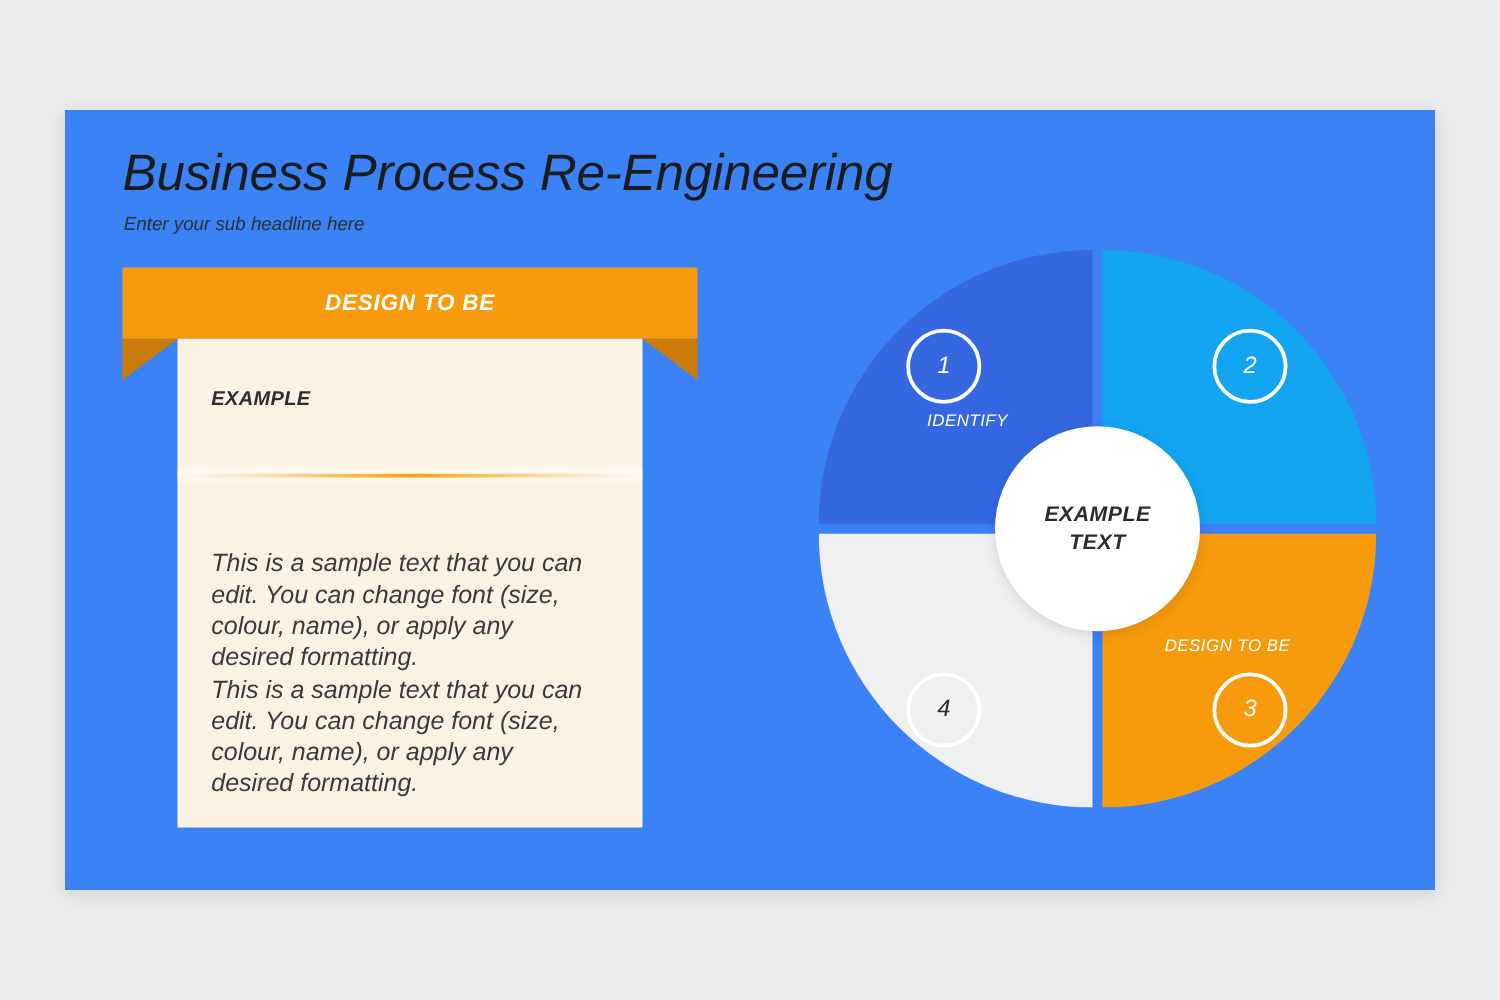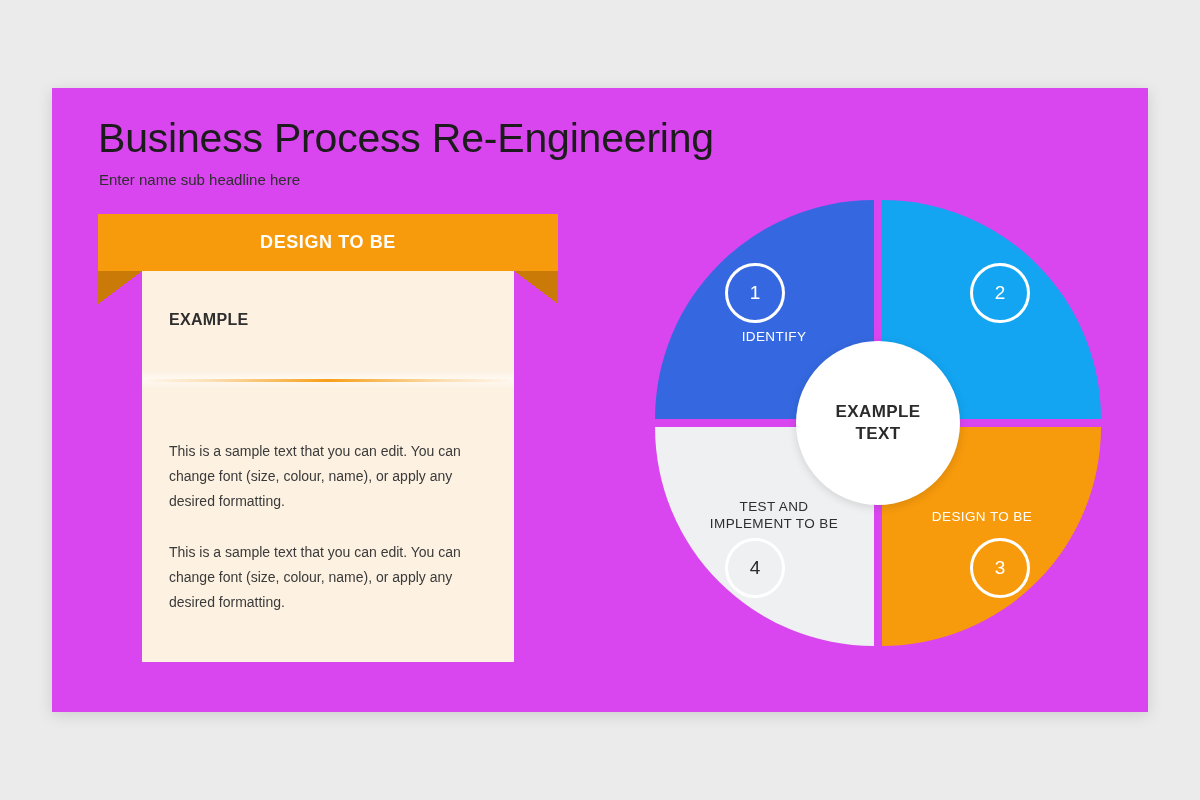--- a/index.html
+++ b/index.html
@@ -18,22 +18,23 @@
     height: 800px;
   }
 
   
   .slide {
     position: absolute;
     left: 52px;
     top: 88px;
     width: 1096px;
     height: 624px;
-    background: #d946ef;
+    background: #3b82f6;
     box-shadow: 0 3px 14px rgba(0,0,0,0.13);
+    font-style: italic;
   }
 
   
   .title {
     position: absolute;
     left: 46px;
     top: 27px;
     font-size: 41px;
     font-weight: 400;
     color: #1c1c1c;
@@ -134,21 +135,21 @@
     height: 18px;
     background: linear-gradient(to bottom,
       rgba(255,255,255,0) 0%,
       rgba(255,255,255,0.55) 45%,
       rgba(255,255,255,0) 100%);
   }
   .para {
     position: absolute;
     left: 27px;
     width: 308px;
-    font-size: 14px;
+    font-size: 20px;
     line-height: 25px;
     color: #3a3a3a;
   }
   .para-1 { top: 168px; }
   .para-2 { top: 269px; }
 
   
   .donut {
     position: absolute;
     left: 603px;
@@ -236,21 +237,21 @@
   .b4 { left: 70px;  top: 338px; background: #eef0f1; color: #2b2b2b; border-color: #ffffff; }
 </style>
 </head>
 <body>
 
 <div id="stage">
 
   <div class="slide">
 
     <div class="title">Business Process Re-Engineering</div>
-    <div class="subtitle">Enter name sub headline here</div>
+    <div class="subtitle">Enter your sub headline here</div>
 
     <div class="panel">
 
       <div class="ribbon-wrap">
         <div class="ribbon-bar">
           <span class="ribbon-label">DESIGN TO BE</span>
         </div>
         <div class="fold fold-left"></div>
         <div class="fold fold-right"></div>
       </div>
@@ -275,22 +276,20 @@
         </div>
       <div class="quad q3">
           <div class="fillpad"></div>
         </div>
       <div class="quad q4">
           <div class="fillpad"></div>
         </div>
 
       <div class="qlabel ql1">IDENTIFY</div>
       <div class="qlabel ql3">DESIGN TO BE</div>
-      <div class="qlabel ql4">TEST AND
-IMPLEMENT TO BE</div>
 
       <div class="hub">
         <div class="hub-text">EXAMPLE
 TEXT</div>
       </div>
 
       <div class="badge b1">1</div>
       <div class="badge b2">2</div>
       <div class="badge b3">3</div>
       <div class="badge b4">4</div>

